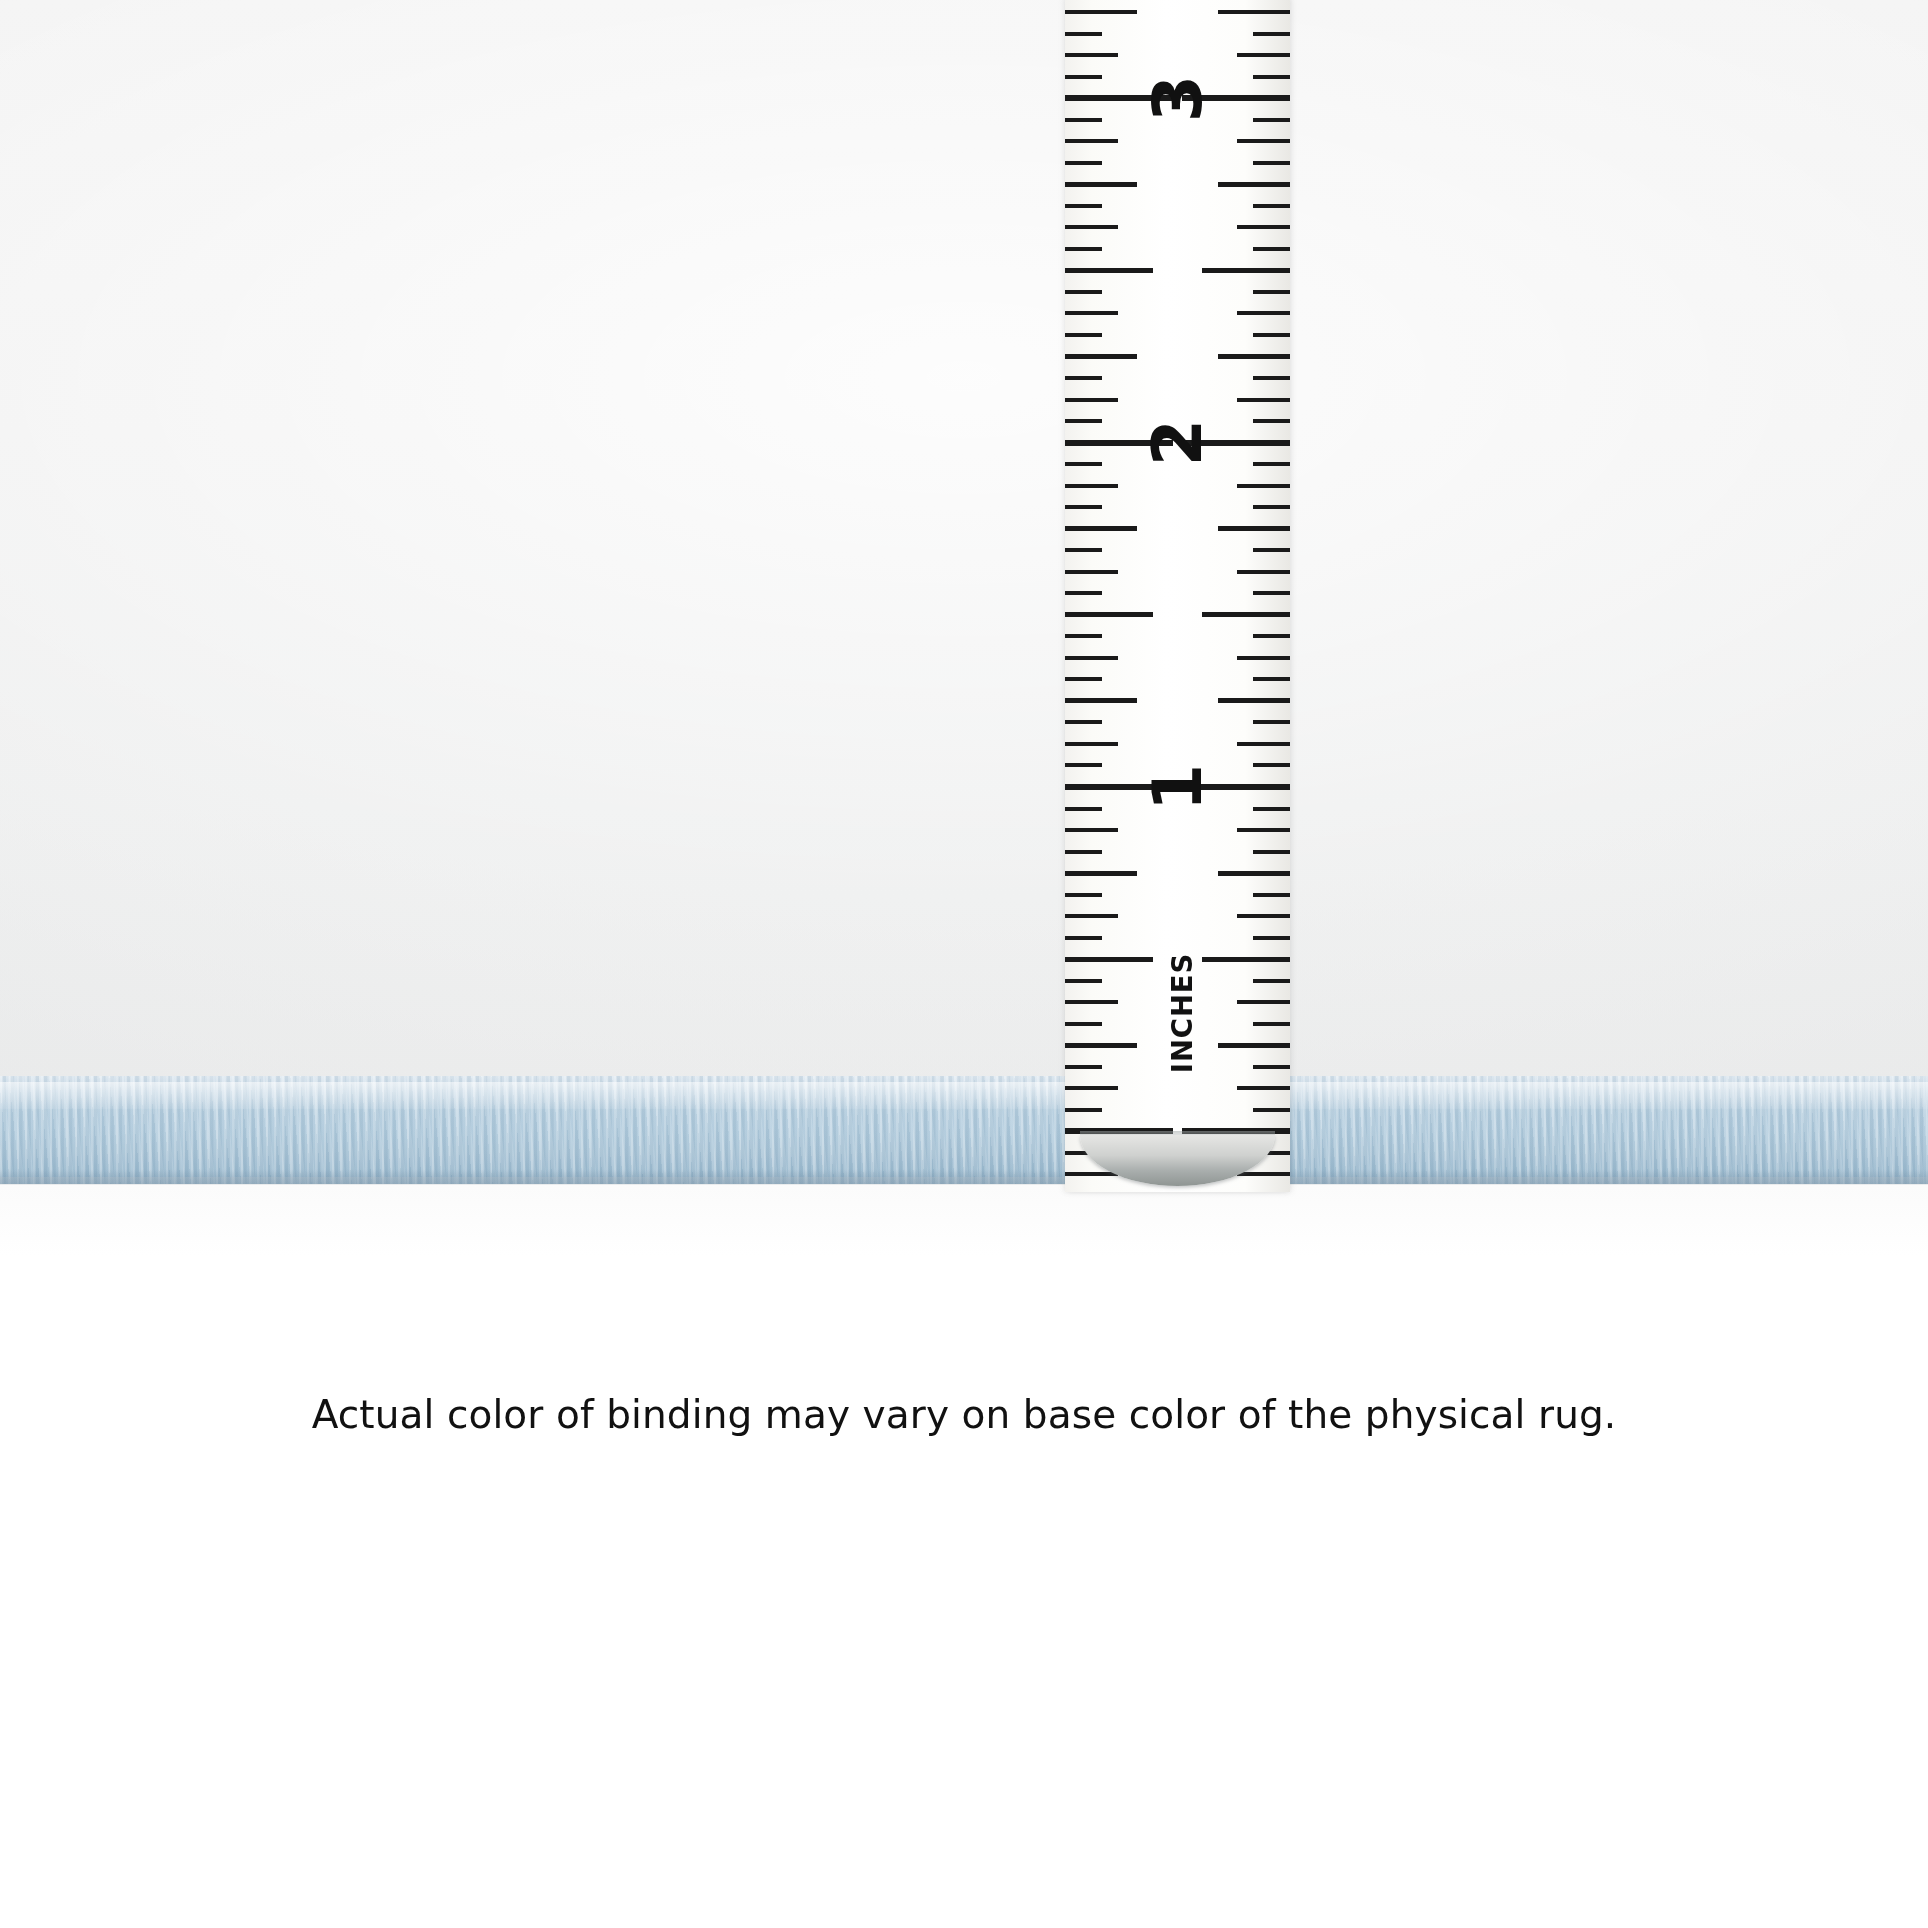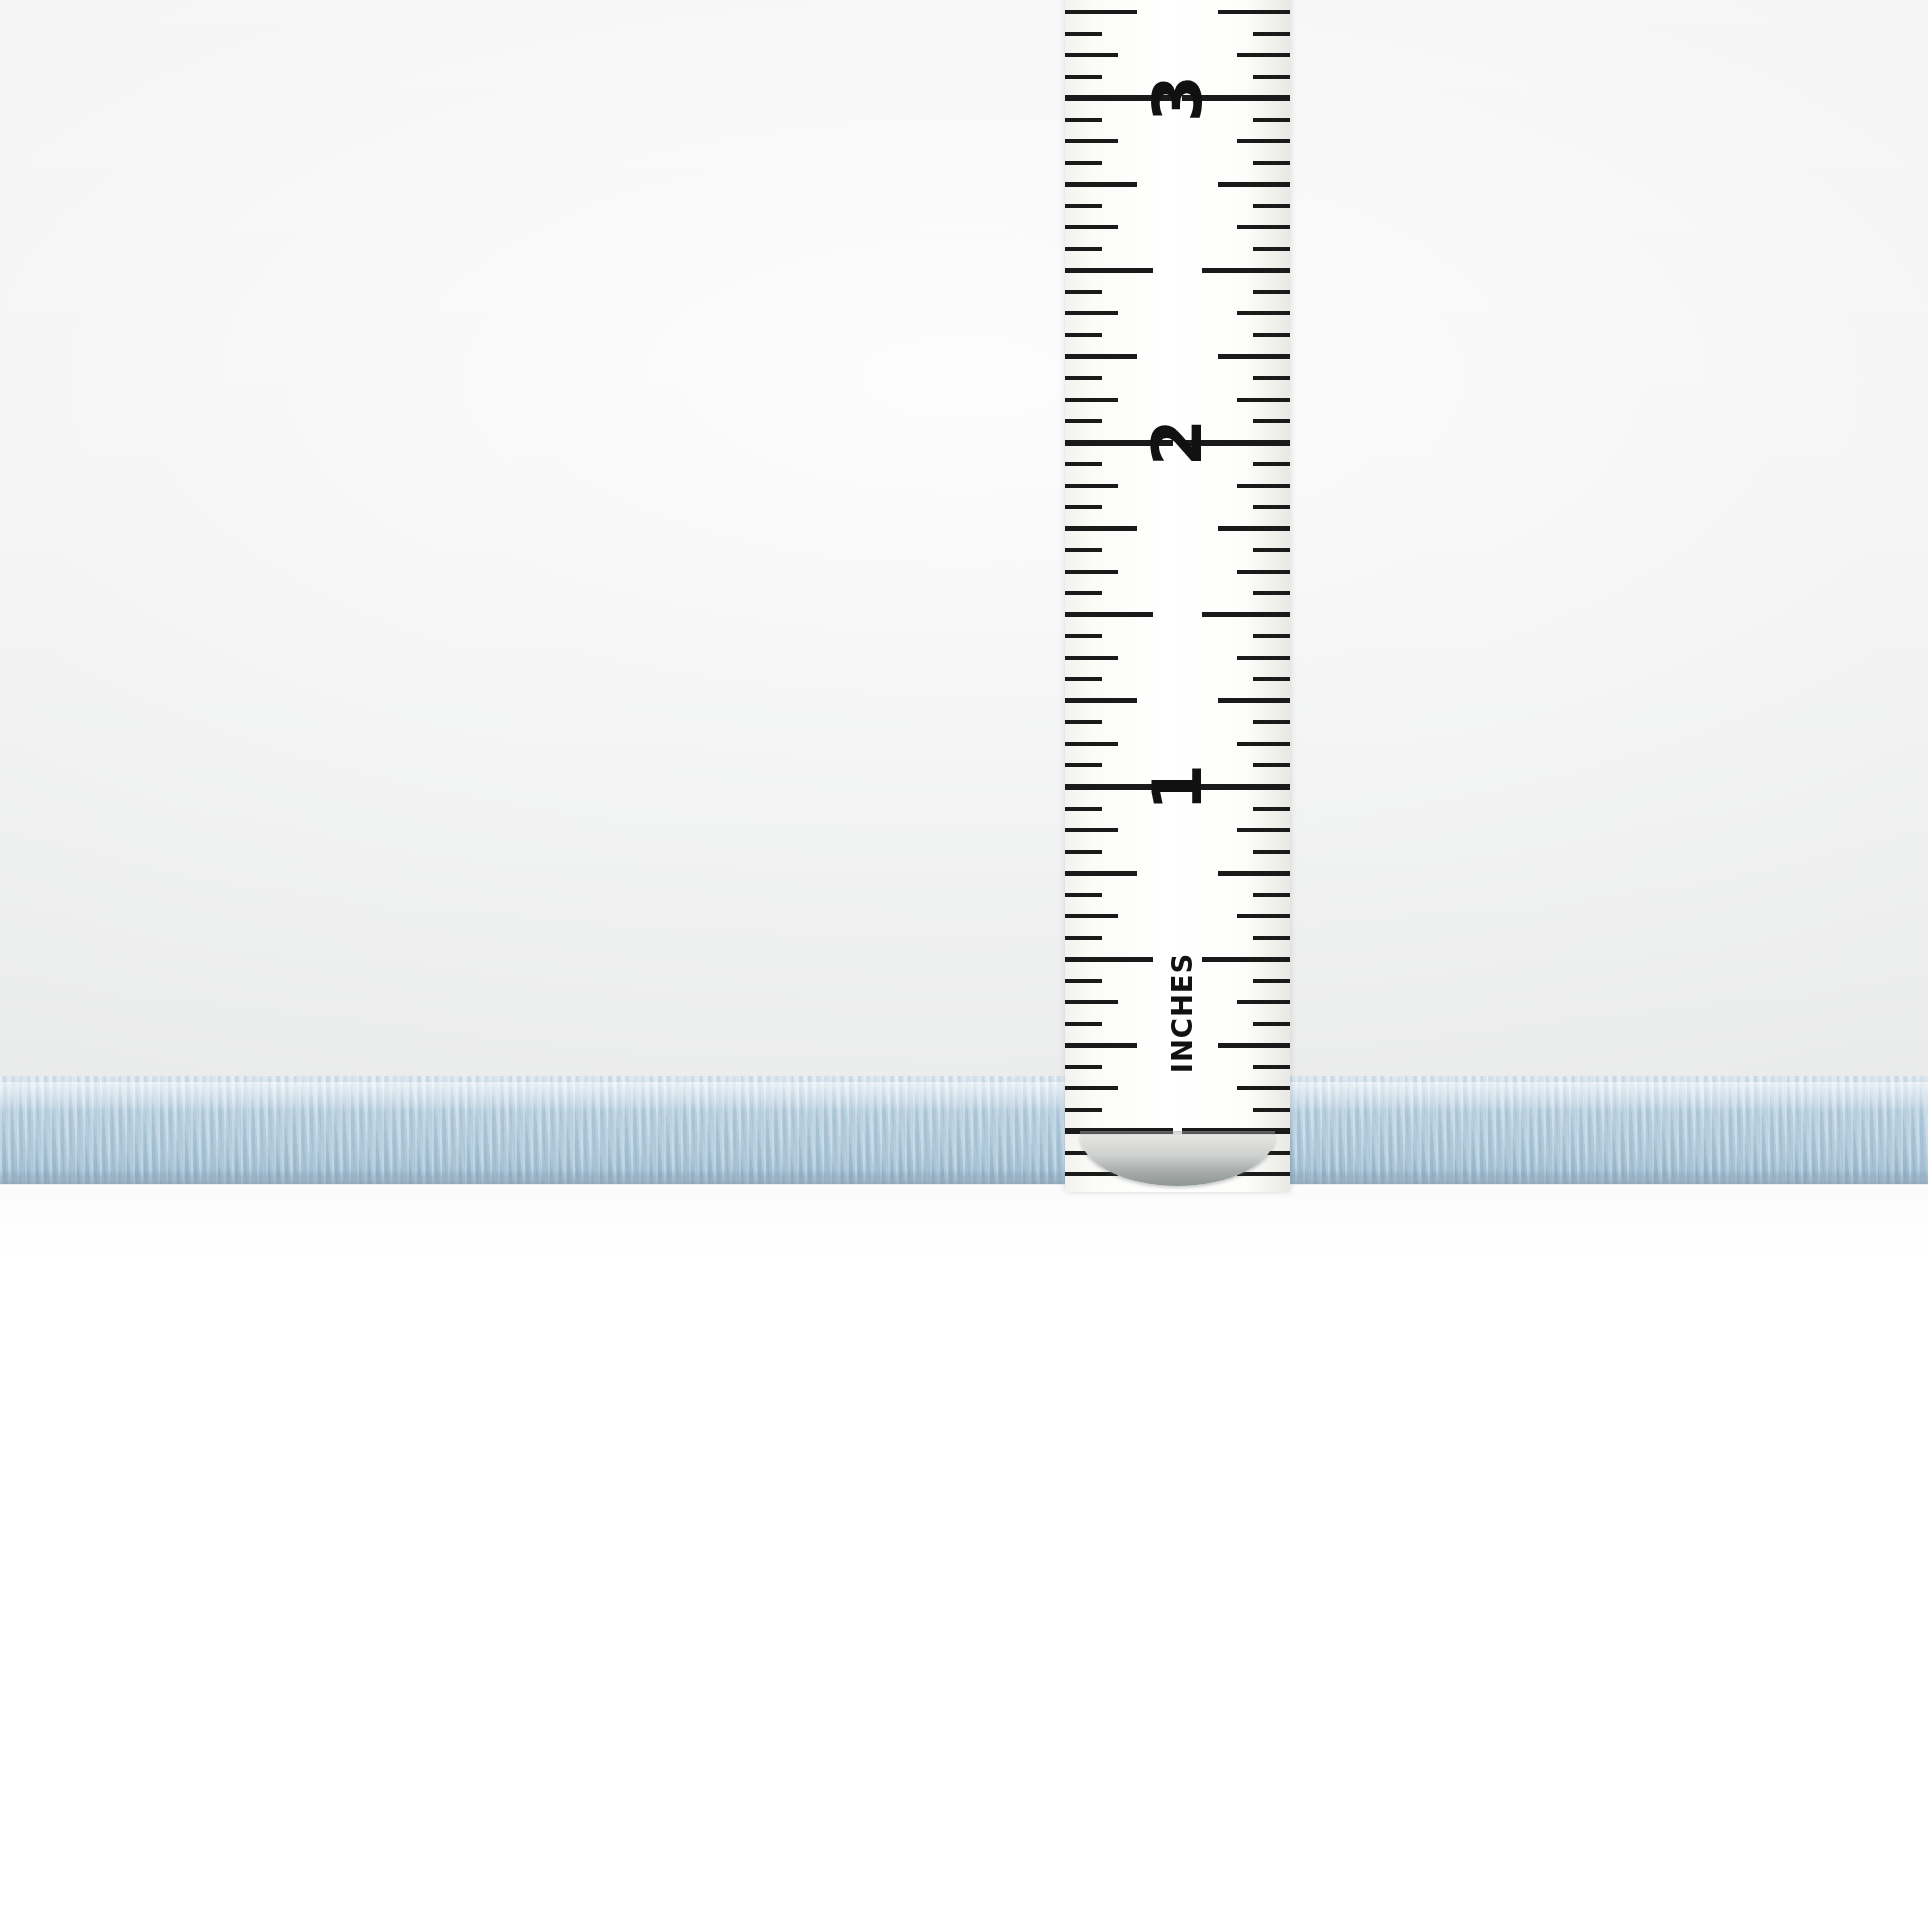--- a/index.html
+++ b/index.html
@@ -355,14 +355,15 @@
     <div class="num big" id="num-1" style="top: 748px; height: 83px; line-height: 83px;">1</div>
     <div class="num big" id="num-2" style="top: 403px; height: 83px; line-height: 83px;">2</div>
     <div class="num big" id="num-3" style="top: 59px; height: 83px; line-height: 83px;">3</div>
   </div>
   <div class="ruler-tip-edge"></div>
   <div class="ruler-tip"></div>
 
 </div>
 
 <div class="caption">
+  <span class="caption-line">Actual color of binding may vary on base color of the physical rug.</span>
 </div>
 
 
 </body></html>

